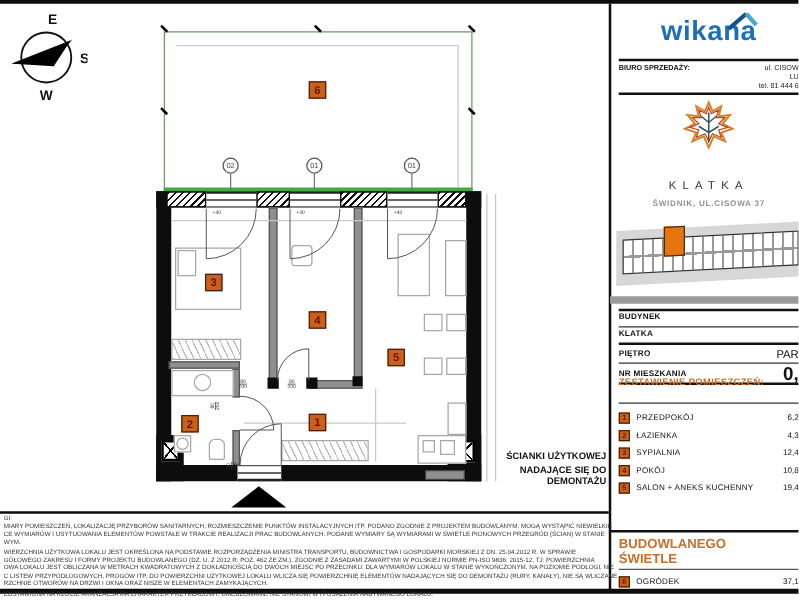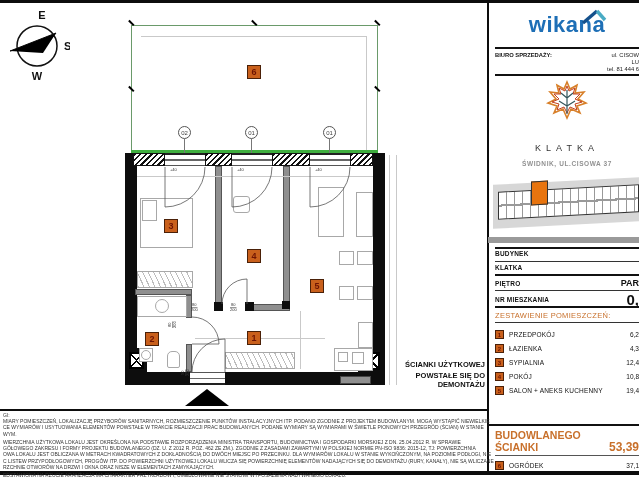--- a/index.html
+++ b/index.html
@@ -182,21 +182,21 @@
       <span>2</span>
     </div>
   <div class="abs numbox" style="left:247px;top:331px">
       <span>1</span>
     </div>
 
   <div class="abs" style="left:340px;top:358px;width:145px;text-align:right">
     <div style="font-size:7.5px;font-weight:bold;margin-top:2px">ŚCIANKI UŻYTKOWEJ</div>
     <div style="margin-top:2px;display:flex;justify-content:flex-end;align-items:center;gap:4px">
       <span style="display:inline-block;width:34px;height:8px;background:#8F8F8F;border:1px solid #444"></span>
-      <span style="font-size:7.5px;font-weight:bold">POWSTAŁE SIĘ DO DEMONTAŻU</span>
+      <span style="font-size:7.5px;font-weight:bold">NADAJĄCE SIĘ DO DEMONTAŻU</span>
     </div>
   </div>
 
   <div class="abs" style="left:3px;top:412px;width:970px;font-size:10px;line-height:1.25;transform:scale(.5);transform-origin:top left;color:#333">
     <div class="disc-line">GI:</div>
     <div class="disc-line">MIARY POMIESZCZEŃ, LOKALIZACJĘ PRZYBORÓW SANITARNYCH, ROZMIESZCZENIE PUNKTÓW INSTALACYJNYCH ITP. PODANO ZGODNIE Z PROJEKTEM BUDOWLANYM. MOGĄ WYSTĄPIĆ NIEWIELKIE</div>
     <div class="disc-line">CE WYMIARÓW I USYTUOWANIA ELEMENTÓW POWSTAŁE W TRAKCIE REALIZACJI PRAC BUDOWLANYCH. PODANE WYMIARY SĄ WYMIARAMI W ŚWIETLE PIONOWYCH PRZEGRÓD (ŚCIAN) W STANIE</div>
     <div class="disc-line">WYM.</div>
     <div class="disc-line" style="margin-top:4px">WIERZCHNIA UŻYTKOWA LOKALU JEST OKREŚLONA NA PODSTAWIE ROZPORZĄDZENIA MINISTRA TRANSPORTU, BUDOWNICTWA I GOSPODARKI MORSKIEJ Z DN. 25.04.2012 R. W SPRAWIE</div>
     <div class="disc-line">GÓŁOWEGO ZAKRESU I FORMY PROJEKTU BUDOWLANEGO (DZ. U. Z 2012 R. POZ. 462 ZE ZM.). ZGODNIE Z ZASADAMI ZAWARTYMI W POLSKIEJ NORMIE PN-ISO 9836: 2015-12, TJ: POWIERZCHNIA</div>
@@ -244,30 +244,30 @@
     <span style="font-size:8px;font-weight:bold"></span>
   </div>
   <div class="abs" style="left:495px;top:261px;width:144px;height:1px;background:#333"></div>
   <div class="abs" style="left:495px;top:264px;width:144px;display:flex;justify-content:space-between;align-items:center">
     <span class="side-label">KLATKA</span>
     <span style="font-size:8px;font-weight:bold"></span>
   </div>
   <div class="abs rule" style="left:495px;top:274px;width:144px;height:2px"></div>
   <div class="abs" style="left:495px;top:278px;width:144px;display:flex;justify-content:space-between;align-items:center">
     <span class="side-label">PIĘTRO</span>
-    <span style="font-size:9px;font-weight:bold">PAR</span>
+    <span style="font-size:9px;font-weight:normal">PAR</span>
   </div>
   <div class="abs" style="left:495px;top:290px;width:144px;height:1px;background:#333"></div>
   <div class="abs" style="left:495px;top:292px;width:144px;display:flex;justify-content:space-between;align-items:center">
     <span class="side-label">NR MIESZKANIA</span>
     <span style="font-size:15px;font-weight:bold;line-height:1">0,</span>
   </div>
   <div class="abs rule" style="left:495px;top:306px;width:144px;height:2px"></div>
 
-  <div class="abs orange" style="left:495px;top:311px;width:144px;font-size:7.5px;font-weight:normal;letter-spacing:.3px">ZESTAWIENIE POMIESZCZEŃ:</div>
+  <div class="abs orange" style="left:495px;top:301px;width:144px;font-size:7.5px;font-weight:bold;letter-spacing:.3px">ZESTAWIENIE POMIESZCZEŃ:</div>
   <div class="abs" style="left:495px;top:322px;width:144px;height:1px;background:#333"></div>
 
   <div class="roomrow" style="top:328px">
     <span class="numbox rnum">
         <span>1</span>
       </span>
     <span class="rname">PRZEDPOKÓJ</span>
     <span class="rarea">6,2</span>
   </div>
   <div class="roomrow" style="top:342px">
@@ -295,23 +295,22 @@
     <span class="numbox rnum">
         <span>5</span>
       </span>
     <span class="rname">SALON + ANEKS KUCHENNY</span>
     <span class="rarea">19,4</span>
   </div>
 
   <div class="abs rule" style="left:488px;top:424px;width:151px;height:2px"></div>
   <div class="abs orange" style="left:495px;top:429px;width:144px;font-size:10.5px;font-weight:800;line-height:1.15">
     <div>BUDOWLANEGO</div>
-    <div>ŚCIANKI</div>
-  </div>
-  <div class="abs orange" style="left:495px;top:440px;width:144px;text-align:right;font-size:12px;font-weight:800">53,39</div>
+    <div>ŚWIETLE</div>
+  </div>
   <div class="abs" style="left:495px;top:455px;width:144px;height:1px;background:#555"></div>
   <div class="roomrow" style="top:459px">
     <span class="numbox rnum">
         <span>6</span>
       </span>
     <span class="rname">OGRÓDEK</span>
     <span class="rarea">37,1</span>
   </div>
 
 </div>

